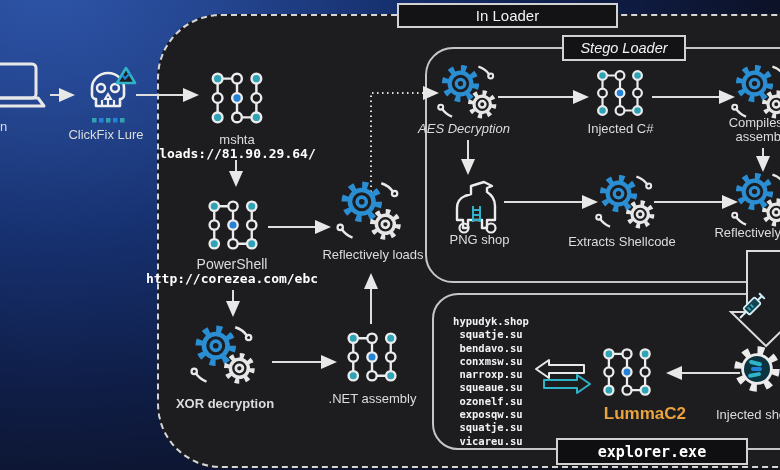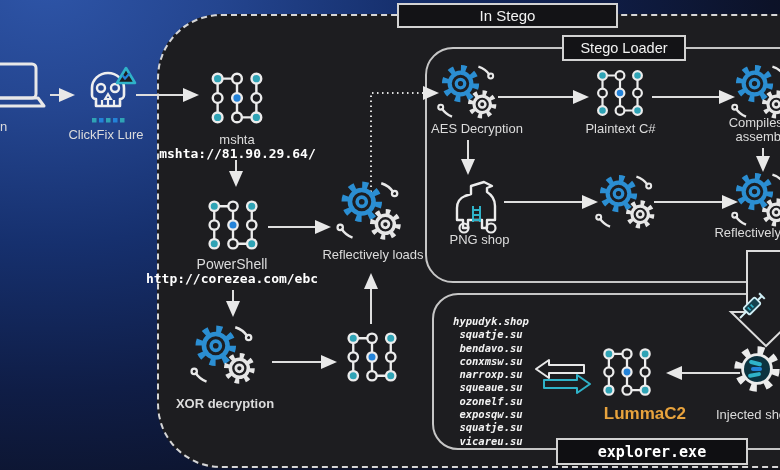--- a/index.html
+++ b/index.html
@@ -109,23 +109,23 @@
         <rect x="9" y="-4.5" width="16" height="9" rx="1.5" fill="#14424f" stroke="#cfeef5" stroke-width="1.8"></rect>
         <line x1="13" y1="-2" x2="13" y2="2" stroke="#2fb3c9" stroke-width="1.6"></line>
         <line x1="17" y1="-2" x2="17" y2="2" stroke="#2fb3c9" stroke-width="1.6"></line>
         <line x1="25" y1="0" x2="31" y2="0" stroke="#cfeef5" stroke-width="2"></line>
         <line x1="31" y1="-4" x2="31" y2="4" stroke="#cfeef5" stroke-width="2"></line>
       </g>
     </g>
   </svg>
 
   <div class="title-box" style="left:397px;top:3px;width:221px;height:25px;font-size:15px;">
-    <span>In Stego</span>
+    <span>In Loader</span>
   </div>
-  <div class="title-box" style="left:562px;top:35px;width:124px;height:26px;font-size:14.5px;">
+  <div class="title-box" style="left:562px;top:35px;width:124px;height:26px;font-size:14.5px;font-style:italic;">
     <span>Stego Loader</span>
   </div>
   <div class="title-box mono" style="left:556px;top:438px;width:192px;height:27px;font-size:15px;background:#0f0f12;">
     <span>explorer.exe</span>
   </div>
 
   <svg class="icon" style="left:-18px;top:60px;" width="70" height="56" viewBox="0 0 70 56">
     <rect x="8" y="4" width="46" height="34" rx="4" fill="none" stroke="#e8e8e8" stroke-width="3"></rect>
     <path d="M2,46 h60 l-6,-8 H8 Z" fill="none" stroke="#e8e8e8" stroke-width="3" stroke-linejoin="round"></path>
   </svg>
@@ -148,77 +148,79 @@
       <rect x="33" y="52" width="4.5" height="4.5" fill="#2382d8"></rect>
       <rect x="40" y="52" width="4.5" height="4.5" fill="#2fa3b5"></rect>
     </g>
   </svg>
   <div class="lbl" style="left:52px;top:128px;width:108px;text-align:center;">ClickFix Lure</div>
 
   <svg class="icon" style="left:206px;top:66px;" width="62" height="64" viewBox="0 0 64 64">
       <use href="#circuitShape"></use>
     </svg>
   <div class="lbl" style="left:187px;top:133px;width:100px;">mshta</div>
-  <div class="lbl mono url" style="left:150px;top:147px;width:175px;">mshta://81.90.29.64/</div>
+  <div class="lbl mono url" style="left:150px;top:147px;width:175px;">loads://81.90.29.64/</div>
 
   <svg class="icon" style="left:203px;top:194px;" width="60" height="62" viewBox="0 0 64 64">
       <use href="#circuitShape"></use>
     </svg>
   <div class="lbl mono url" style="left:138px;top:272px;width:188px;">http://corezea.com/ebc</div>
   <div class="lbl" style="left:172px;top:257px;width:120px;font-size:14px;">PowerShell</div>
 
   <svg class="icon" style="left:186px;top:320px;" width="78" height="72" viewBox="0 0 76 70">
       <use href="#gearPair"></use>
     </svg>
   <div class="lbl" style="left:160px;top:397px;width:130px;font-weight:bold;">XOR decryption</div>
 
   <svg class="icon" style="left:342px;top:326px;" width="60" height="62" viewBox="0 0 64 64">
       <use href="#circuitShape"></use>
     </svg>
+  <div class="lbl" style="left:310px;top:392px;width:125px;">.NET assembly</div>
 
   <svg class="icon" style="left:332px;top:176px;" width="78" height="72" viewBox="0 0 76 70">
       <use href="#gearPair"></use>
     </svg>
   <div class="lbl" style="left:308px;top:248px;width:130px;">Reflectively loads</div>
 
   <svg class="icon" style="left:430px;top:60px;" width="78" height="66" viewBox="0 0 76 70">
       <use href="#gearPair"></use>
     </svg>
-  <div class="lbl" style="left:412px;top:122px;width:130px;">AES Decryption</div>
+  <div class="lbl" style="left:399px;top:122px;width:130px;font-style:italic;">AES Decryption</div>
 
   <svg class="icon" style="left:592px;top:64px;" width="56" height="58" viewBox="0 0 64 64">
       <use href="#circuitShape"></use>
     </svg>
-  <div class="lbl" style="left:558px;top:122px;width:125px;">Plaintext C#</div>
+  <div class="lbl" style="left:558px;top:122px;width:125px;">Injected C#</div>
 
   <svg class="icon" style="left:724px;top:60px;" width="78" height="66" viewBox="0 0 76 70">
       <use href="#gearPair"></use>
     </svg>
   <div class="lbl" style="left:703px;top:116px;width:120px;">Compiles to assembly</div>
 
   <svg class="icon" style="left:450px;top:178px;" width="56" height="58" viewBox="0 0 56 58">
     <path d="M34,4 l8,4 -5,2 v4 c5,3 8,8 8,14 v14 h-8 v8 h-5 v-8 h-14 v8 h-5 v-8 h-6 V30 c0,-6 3,-10 8,-12 l6,-2 v-8 Z" fill="none" stroke="#ececec" stroke-width="2.4" stroke-linejoin="round"></path>
     <circle cx="14" cy="50" r="4.5" fill="none" stroke="#ececec" stroke-width="2.2"></circle>
     <circle cx="41" cy="50" r="4.5" fill="none" stroke="#ececec" stroke-width="2.2"></circle>
     <g stroke="#2fb3c9" stroke-width="2">
       <path d="M23,28 v16 M30,28 v16 M23,32 h7 M23,37 h7 M23,42 h7"></path>
     </g>
   </svg>
   <div class="lbl" style="left:422px;top:233px;width:115px;">PNG shop</div>
 
   <svg class="icon" style="left:588px;top:170px;" width="78" height="66" viewBox="0 0 76 70">
       <use href="#gearPair"></use>
     </svg>
+  <div class="lbl" style="left:556px;top:235px;width:132px;">Extracts Shellcode</div>
 
   <svg class="icon" style="left:724px;top:168px;" width="78" height="66" viewBox="0 0 76 70">
       <use href="#gearPair"></use>
     </svg>
   <div class="lbl" style="left:706px;top:226px;width:118px;">Reflectively loads</div>
 
-  <div class="lbl mono domains" style="left:436px;top:315px;width:110px;font-style:italic;">hypudyk.shop
+  <div class="lbl mono domains" style="left:436px;top:315px;width:110px;">hypudyk.shop
 squatje.su
 bendavo.su
 conxmsw.su
 narroxp.su
 squeaue.su
 ozonelf.su
 exposqw.su
 squatje.su
 vicareu.su</div>
 

